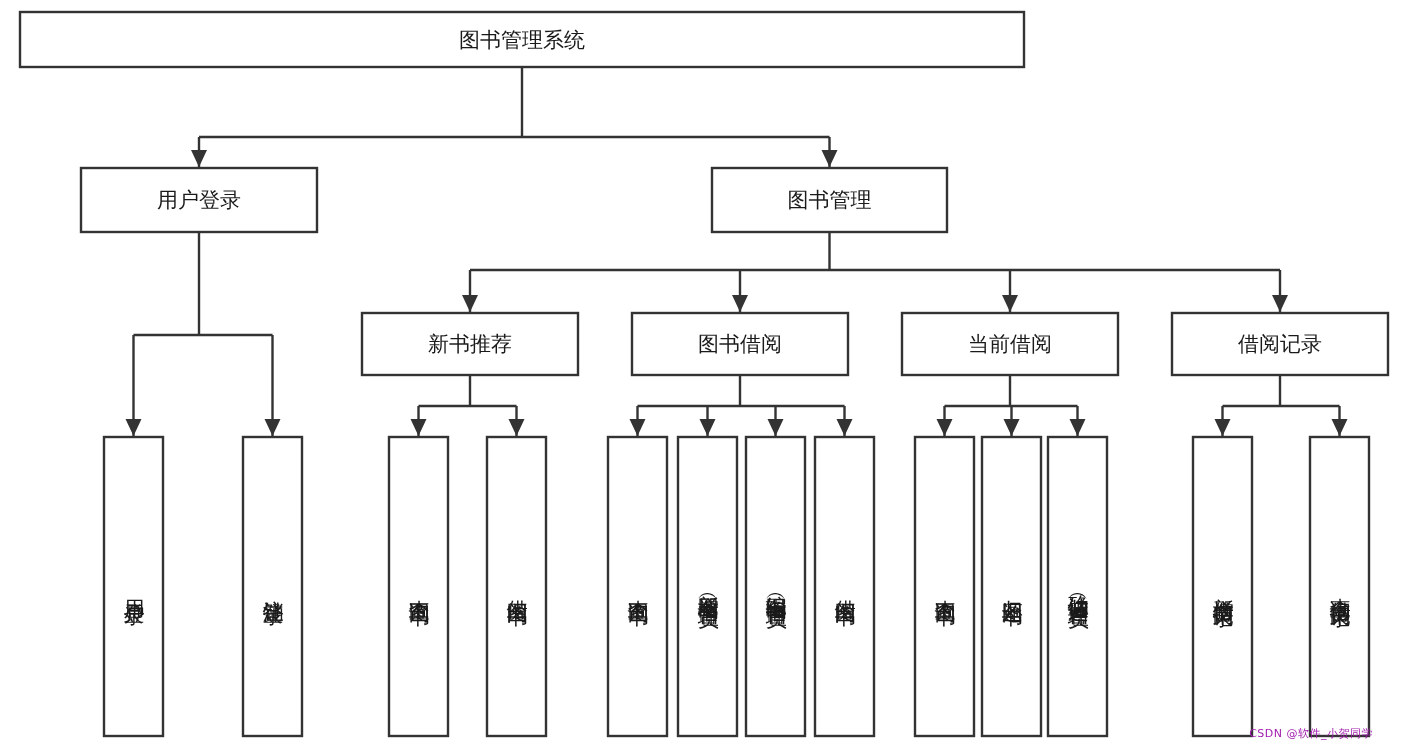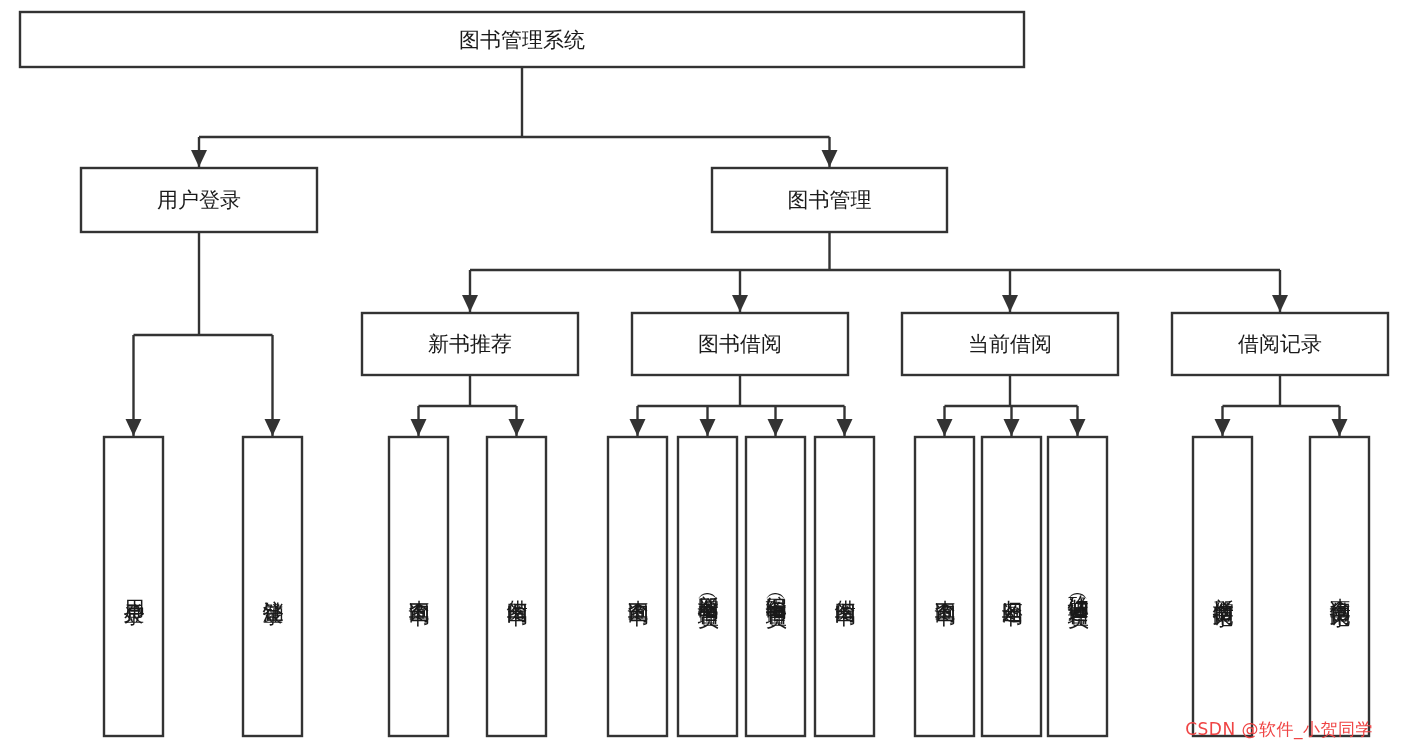--- a/index.html
+++ b/index.html
@@ -61,22 +61,22 @@
     letter-spacing: 2px;
     text-align: center;
     white-space: nowrap;
     pointer-events: none;
   }
   .watermark {
     position: absolute;
     right: 8px;
     bottom: 6px;
     font-family: "DejaVu Sans", "Liberation Sans", sans-serif;
-    font-size: 17px;
-    color: #ef4444;
+    font-size: 11px;
+    color: #a21caf;
     letter-spacing: 0.5px;
     white-space: nowrap;
   }
 </style>
 </head>
 <body>
 
 <div id="diagram-root">
 
   <svg id="tree-svg" viewBox="0 0 1405 747">

